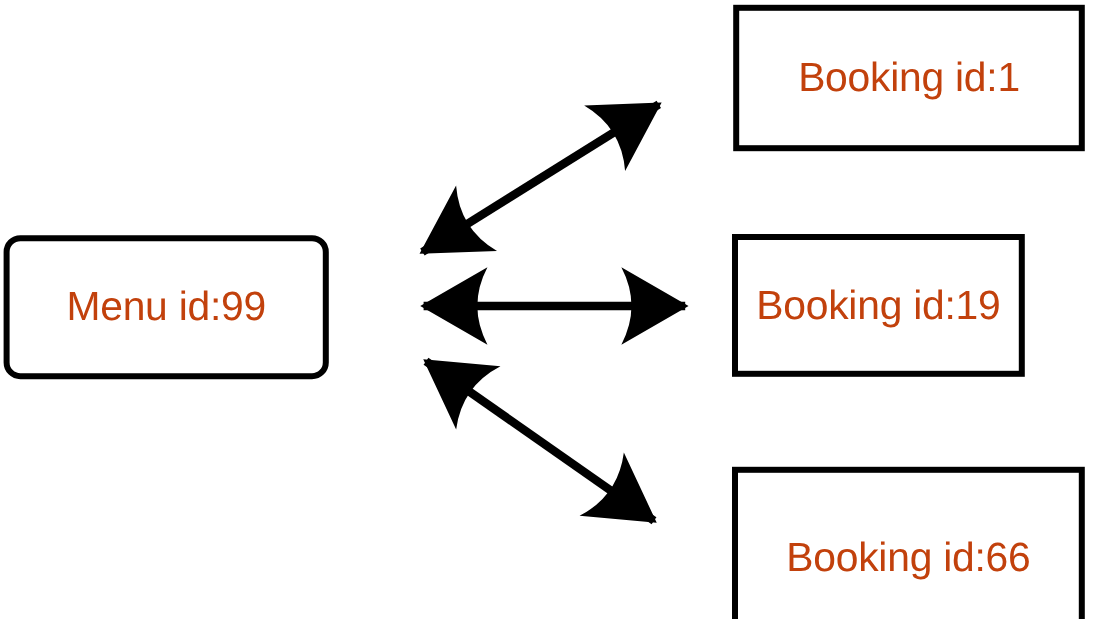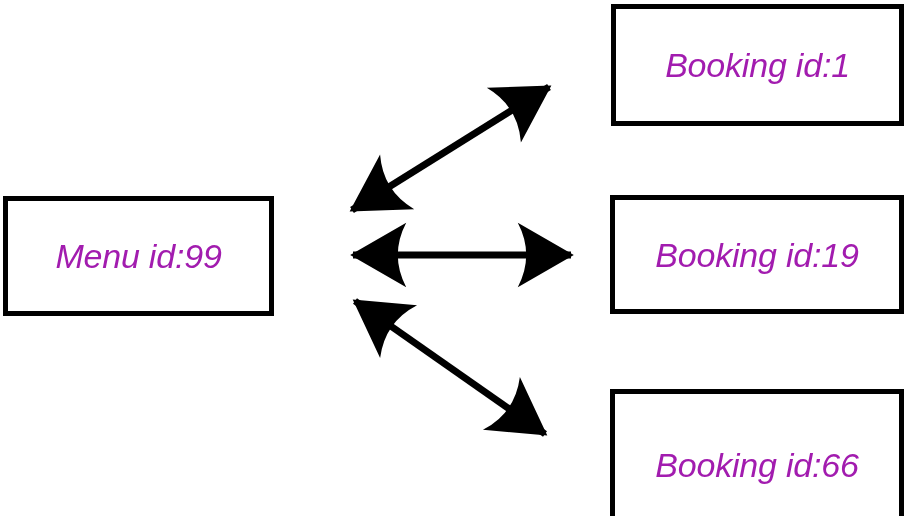--- a/index.html
+++ b/index.html
@@ -22,42 +22,42 @@
     background: #ffffff;
     border: 5px solid #000000;
     display: flex;
     align-items: center;
     justify-content: center;
   }
   .node-label {
     font-family: "Liberation Sans", sans-serif;
     font-size: 34px;
     line-height: 1;
-    color: #a21caf;
+    color: #c2410c;
     letter-spacing: -0.2px;
     white-space: nowrap;
     user-select: none;
-    font-style: italic;
   }
   #node-menu {
     left: 3px;
     top: 196px;
     width: 271px;
     height: 120px;
+    border-radius: 14px;
   }
   #node-booking-1 {
     left: 611px;
     top: 4px;
     width: 293px;
     height: 122px;
   }
   #node-booking-19 {
     left: 610px;
     top: 195px;
-    width: 294px;
+    width: 244px;
     height: 119px;
   }
   #node-booking-66 {
     left: 610px;
     top: 389px;
     width: 294px;
     height: 152px;
   }
   #edges {
     position: absolute;

